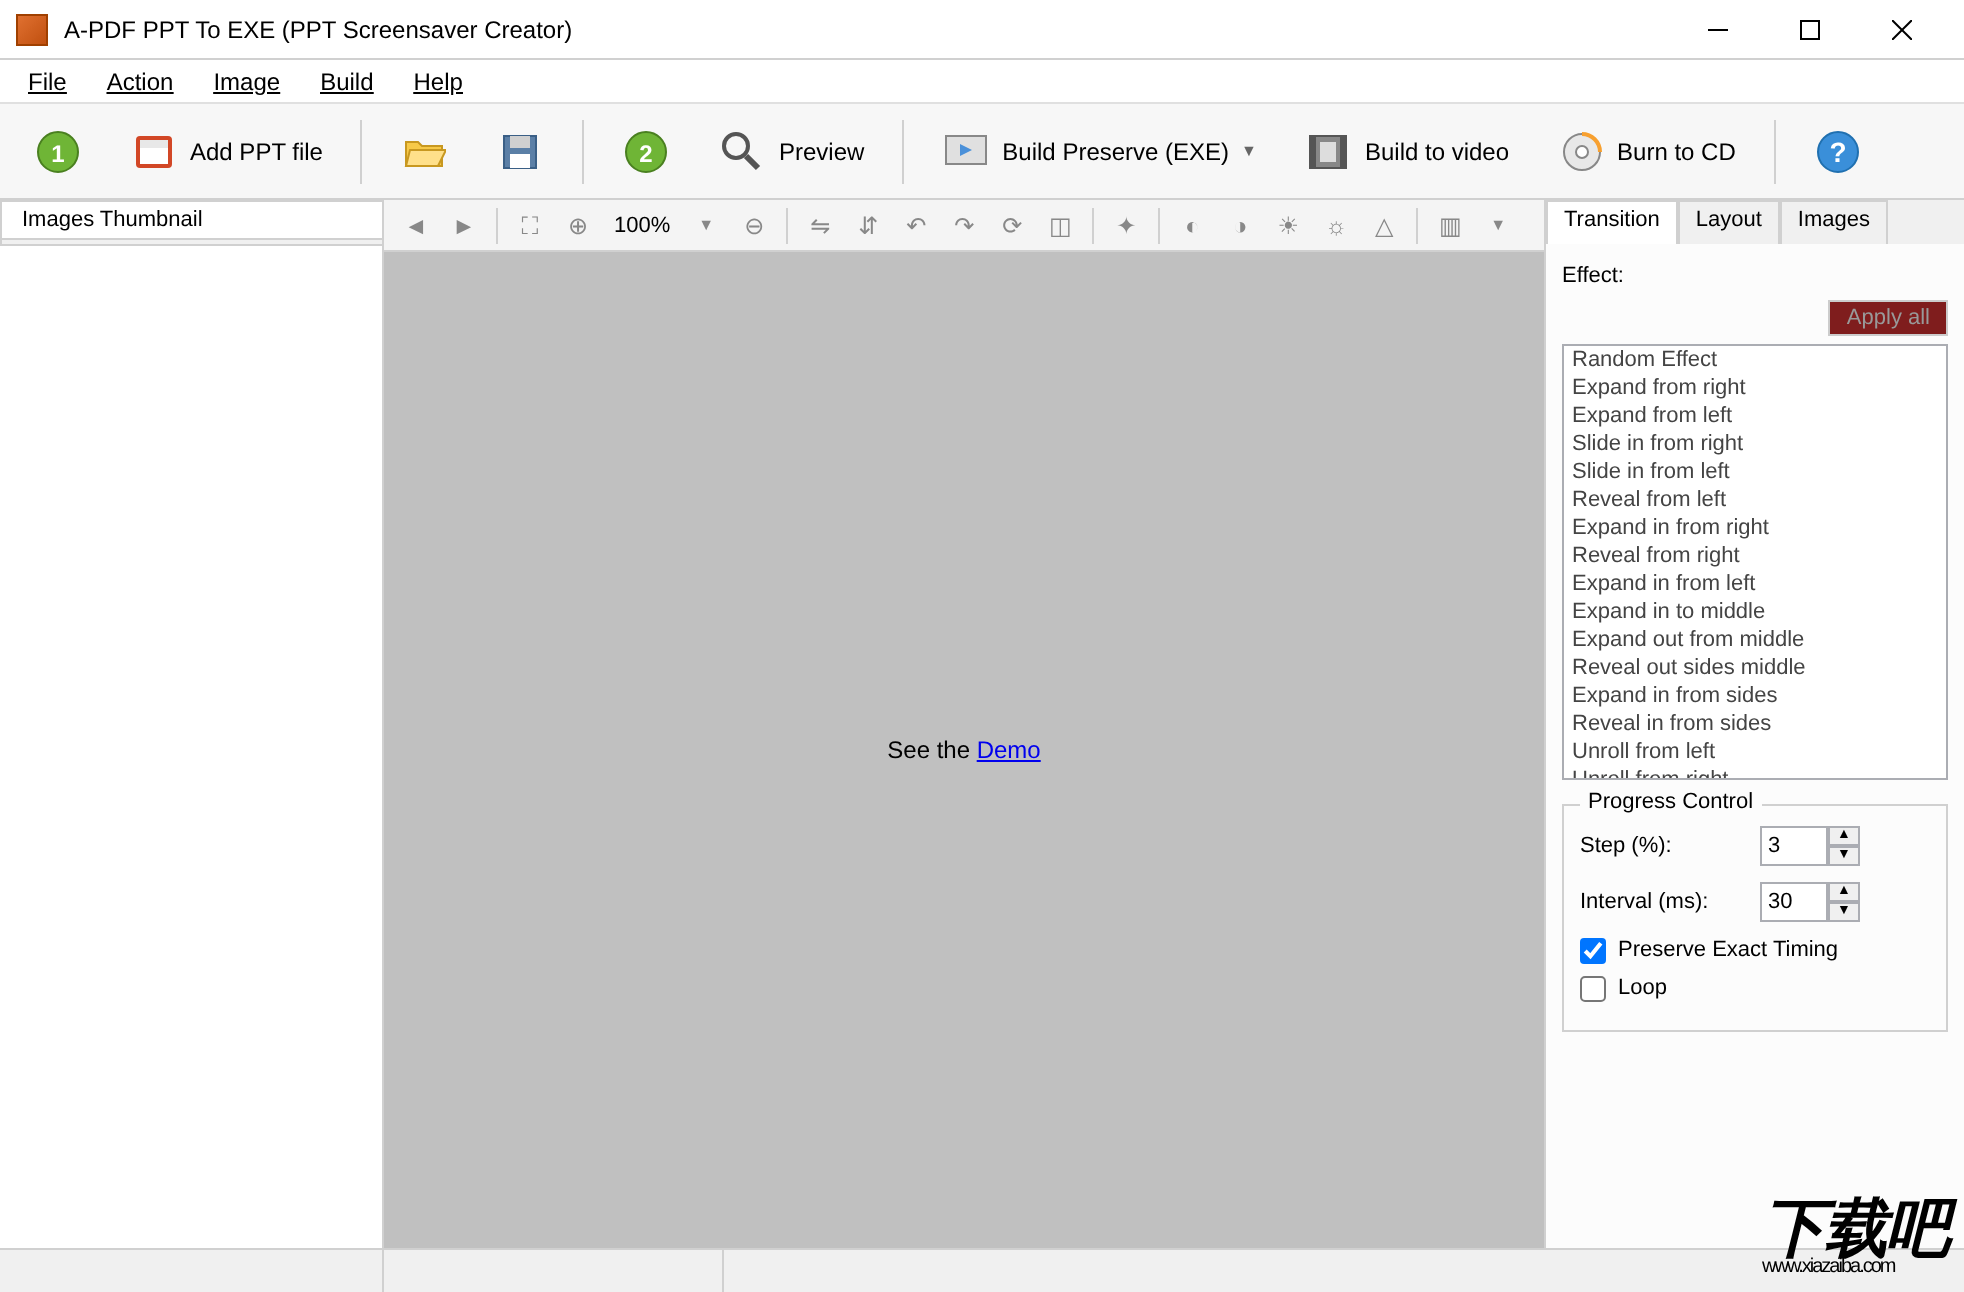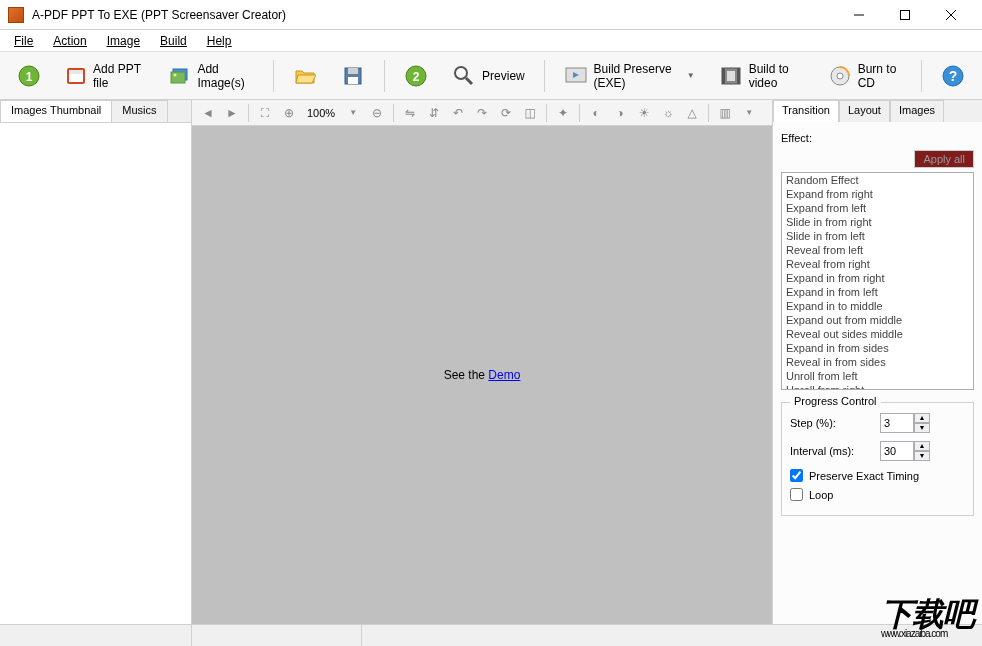--- a/index.html
+++ b/index.html
@@ -20,21 +20,21 @@
 
 .toolbar { height: 48px; display: flex; align-items: center; padding: 0 8px; gap: 6px; background: #f7f7f7; border-bottom: 1px solid #d0d0d0; }
 .tb-btn { display: flex; align-items: center; gap: 6px; padding: 4px 8px; cursor: pointer; border: 1px solid transparent; border-radius: 3px; }
 .tb-icon { width: 24px; height: 24px; display: flex; align-items: center; justify-content: center; }
 .sep { width: 1px; height: 32px; background: #d0d0d0; margin: 0 4px; }
 .dropdown-arrow { font-size: 8px; color: #666; }
 
 
 .main { display: flex; height: calc(646px - 30px - 22px - 48px - 22px); }
 .left-panel { width: 192px; border-right: 1px solid #d0d0d0; display: flex; flex-direction: column; }
-.tabs-sm { display: flex; background: #f0f0f0; height: 22px; }
+.tabs-sm { display: flex; background: #f0f0f0; height: 22px; flex-direction: column; }
 .tab-sm { padding: 3px 10px; border: 1px solid #d0d0d0; border-bottom: none; background: #fff; margin-right: -1px; font-size: 11px; cursor: pointer; }
 .tab-sm.inactive { background: #f0f0f0; }
 .left-content { flex: 1; background: #fff; border-top: 1px solid #d0d0d0; }
 
 .center-panel { flex: 1; display: flex; flex-direction: column; }
 .icon-toolbar { height: 26px; background: #f4f4f4; border-bottom: 1px solid #d0d0d0; display: flex; align-items: center; gap: 4px; padding: 0 6px; }
 .icon-btn { width: 20px; height: 20px; display: flex; align-items: center; justify-content: center; color: #888; cursor: pointer; font-size: 12px; }
 .zoom-text { font-size: 11px; padding: 0 4px; }
 .mini-sep { width: 1px; height: 18px; background: #d0d0d0; margin: 0 2px; }
 .canvas { flex: 1; background: #c0c0c0; display: flex; align-items: center; justify-content: center; }
@@ -52,21 +52,21 @@
 .effect-list { border: 1px solid #abadb3; height: 218px; overflow-y: scroll; background: #fff; font-size: 11px; }
 .effect-item { padding: 1px 4px; color: #444; cursor: pointer; white-space: nowrap; }
 
 .fieldset { border: 1px solid #d0d0d0; margin-top: 12px; padding: 10px 8px 8px; position: relative; }
 .fieldset-legend { position: absolute; top: -8px; left: 8px; background: #fcfcfc; padding: 0 4px; font-size: 11px; }
 .form-row { display: flex; align-items: center; margin-bottom: 8px; }
 .form-label { width: 90px; font-size: 11px; }
 .spin-input { width: 34px; height: 20px; border: 1px solid #abadb3; font-size: 11px; padding: 0 3px; }
 .spin-btns { display: flex; flex-direction: column; }
 .spin-btn { width: 16px; height: 10px; border: 1px solid #abadb3; background: #f0f0f0; font-size: 7px; line-height: 7px; text-align: center; cursor: pointer; }
-.check-row { display: flex; align-items: center; gap: 6px; font-size: 11px; margin-bottom: 6px; }
+.check-row { display: flex; gap: 6px; font-size: 11px; margin-bottom: 6px; }
 .check-row input { width: 13px; height: 13px; }
 
 
 .statusbar { height: 22px; border-top: 1px solid #d0d0d0; background: #f0f0f0; display: flex; }
 .status-seg { border-right: 1px solid #d0d0d0; height: 100%; }
 .status-seg:nth-child(1) { width: 192px; }
 .status-seg:nth-child(2) { width: 170px; }
 
 
 .watermark { position: absolute; right: 8px; bottom: 8px; font-size: 32px; font-weight: 900; color: #000; font-style: italic; letter-spacing: -1px; pointer-events: none; line-height: 0.9; }
@@ -119,30 +119,20 @@
   </div>
   <div class="tb-btn">
     <div class="tb-icon">
       <svg width="22" height="22">
           <rect x="2" y="3" width="18" height="16" fill="#d24726" rx="2"></rect>
           <rect x="4" y="5" width="14" height="12" fill="#fff"></rect>
           <rect x="4" y="5" width="14" height="4" fill="#e8e8e8"></rect>
         </svg>
     </div>
     <span class="ul">Add PPT file</span>
-  </div>
-  <div class="tb-btn">
-    <div class="tb-icon">
-      <svg width="22" height="22">
-          <rect x="4" y="4" width="14" height="11" fill="#4a90d9" stroke="#2a70b9"></rect>
-          <rect x="2" y="7" width="14" height="11" fill="#7ab85c" stroke="#5a9840"></rect>
-          <circle cx="6" cy="10" r="1.5" fill="#fff176"></circle>
-        </svg>
-    </div>
-    <span class="ul">Add Image(s)</span>
   </div>
   <div class="sep"></div>
   <div class="tb-btn">
     <div class="tb-icon">
       <svg width="22" height="22">
           <path d="M2 6 L8 6 L10 8 L20 8 L20 18 L2 18 Z" fill="#f7c948" stroke="#c89820"></path>
           <path d="M4 10 L22 10 L18 18 L2 18 Z" fill="#ffe08a" stroke="#c89820"></path>
         </svg>
     </div>
   </div>
@@ -273,22 +263,22 @@
       <div class="apply-row">
         <button class="apply-btn">Apply all</button>
       </div>
       <div class="effect-list" id="effect-list">
           <div class="effect-item">Random Effect</div>
           <div class="effect-item">Expand from right</div>
           <div class="effect-item">Expand from left</div>
           <div class="effect-item">Slide in from right</div>
           <div class="effect-item">Slide in from left</div>
           <div class="effect-item">Reveal from left</div>
+          <div class="effect-item">Expand in from right</div>
           <div class="effect-item">Reveal from right</div>
-          <div class="effect-item">Expand in from right</div>
           <div class="effect-item">Expand in from left</div>
           <div class="effect-item">Expand in to middle</div>
           <div class="effect-item">Expand out from middle</div>
           <div class="effect-item">Reveal out sides middle</div>
           <div class="effect-item">Expand in from sides</div>
           <div class="effect-item">Reveal in from sides</div>
           <div class="effect-item">Unroll from left</div>
           <div class="effect-item">Unroll from right</div>
         </div>
 

